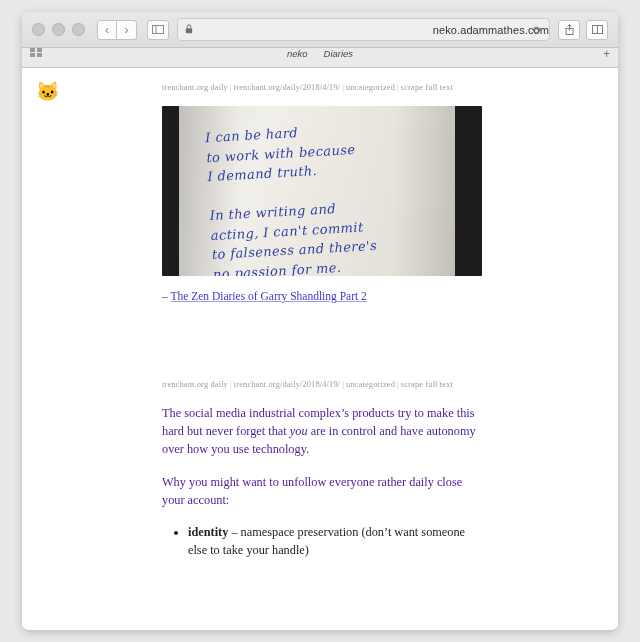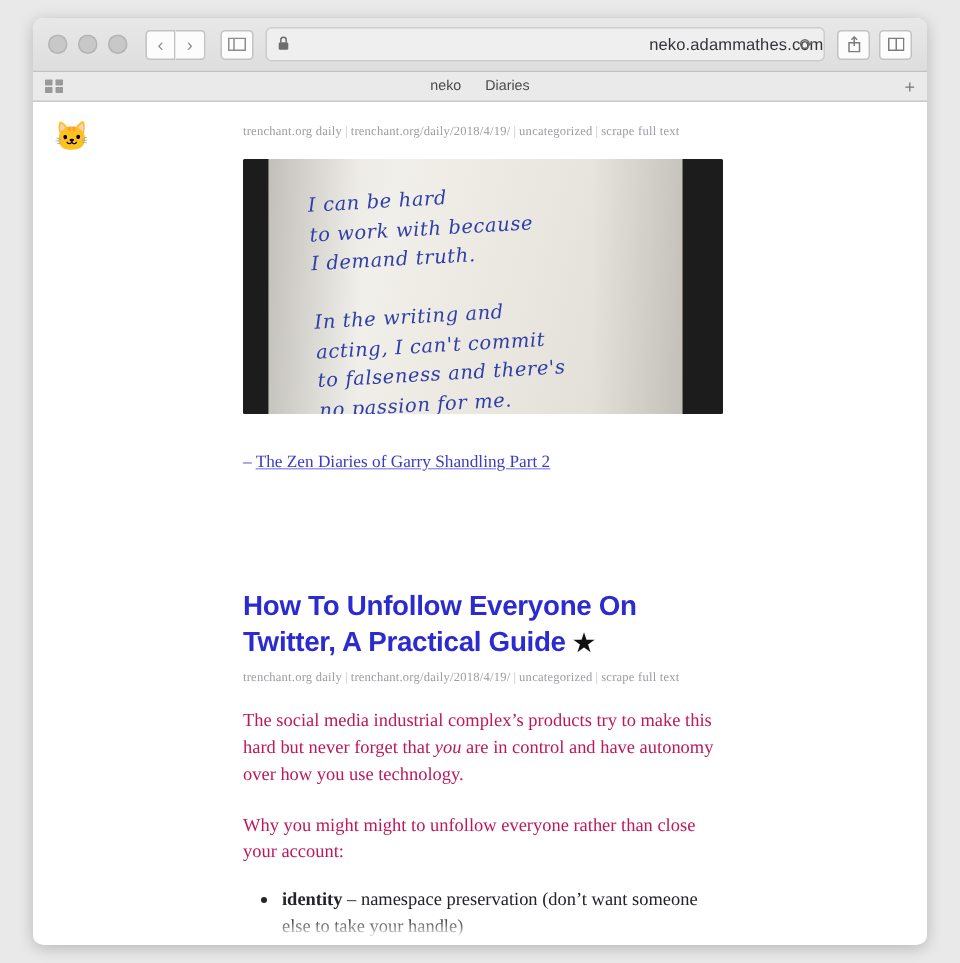--- a/index.html
+++ b/index.html
@@ -128,25 +128,25 @@
     box-sizing: border-box;
   }
 
   
   .bookmarks {
     position: relative;
     height: 20px;
     background: #ebeaeb;
     border-bottom: 1px solid #c9c8c9;
     display: flex;
-    align-items: center;
     font-size: 9.5px;
     color: #4c4c4c;
     box-sizing: border-box;
     padding: 0 8px;
+    font-style: italic;
   }
   .bm-grid {
     width: 12px; height: 9px;
     display: grid;
     grid-template-columns: 1fr 1fr;
     grid-template-rows: 1fr 1fr;
     gap: 1.5px;
     margin-right: 14px;
   }
   .bm-grid span {
@@ -242,34 +242,34 @@
     transform: rotate(-3.2deg);
     letter-spacing: 0.4px;
     white-space: pre-line;
     z-index: 2;
     left: 47px;
     top: 16px;
     width: 220px;
   }
 
   .caption {
-    margin-top: 26px;
+    margin-top: 14px;
     font-family: "Liberation Serif", serif;
     font-size: 11.5px;
     color: #3b3bc4;
   }
   .caption .dash { color: #3b3bc4; }
 
   .post2 { margin-top: 78px; }
 
   .body-text {
     font-family: "Liberation Serif", serif;
     font-size: 12.3px;
     line-height: 1.45;
-    color: #be185d;
+    color: #4c1d95;
     margin-top: 16px;
   }
   .body-text em { font-style: italic; }
 
   ul.bullets {
     font-family: "Liberation Serif", serif;
     font-size: 12.3px;
     line-height: 1.45;
     color: #23232a;
     margin: 14px 0 0 0;
@@ -377,33 +377,29 @@
 no passion for me.</div>
         </div>
 
         <div class="caption">
           <span class="dash">–</span>
           <span style="text-decoration: underline; text-decoration-color:#9a9ae8;">The Zen Diaries of Garry Shandling Part 2</span>
         </div>
       </div>
 
       <div class="post2">
-        <h1 class="post-title">
-          <span>How To Unfollow Everyone On Twitter, A Practical Guide</span>
-          <span class="star">★</span>
-        </h1>
         <div class="meta">
           <span>trenchant.org daily</span><span class="sep">|</span><span>trenchant.org/daily/2018/4/19/</span><span class="sep">|</span><span>uncategorized</span><span class="sep">|</span><span>scrape full text</span>
         </div>
 
         <p class="body-text">
           <span>The social media industrial complex’s products try to make this hard but never forget that </span><em>you</em><span> are in control and have autonomy over how you use technology.</span>
         </p>
 
-        <p class="body-text">Why you might might to unfollow everyone rather than close your account:</p>
+        <p class="body-text">Why you might want to unfollow everyone rather daily close your account:</p>
 
         <ul class="bullets">
           <li>
             <b>identity</b><span> – namespace preservation (don’t want someone else to take your handle)</span>
           </li>
 
         </ul>
       </div>
 
     </div>

